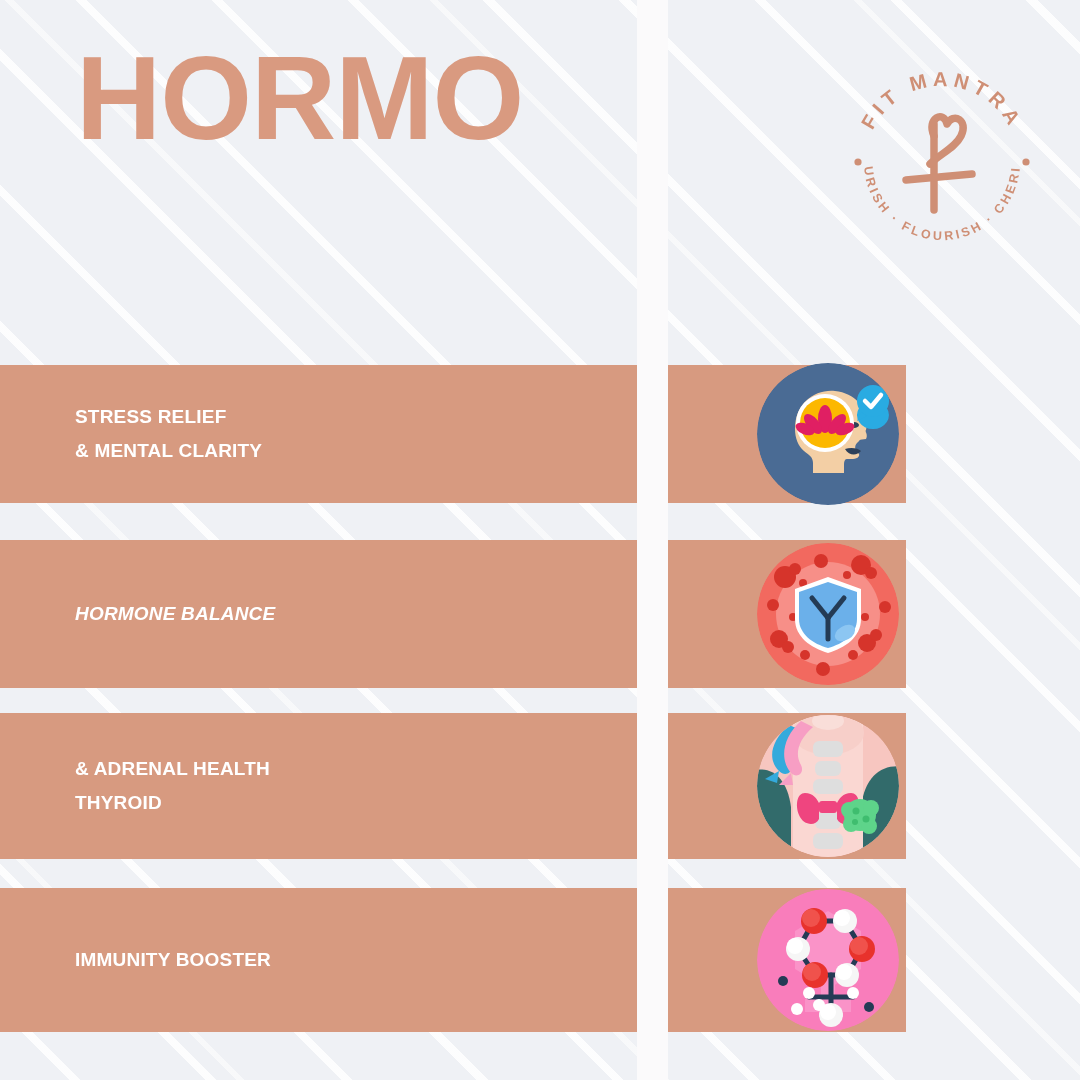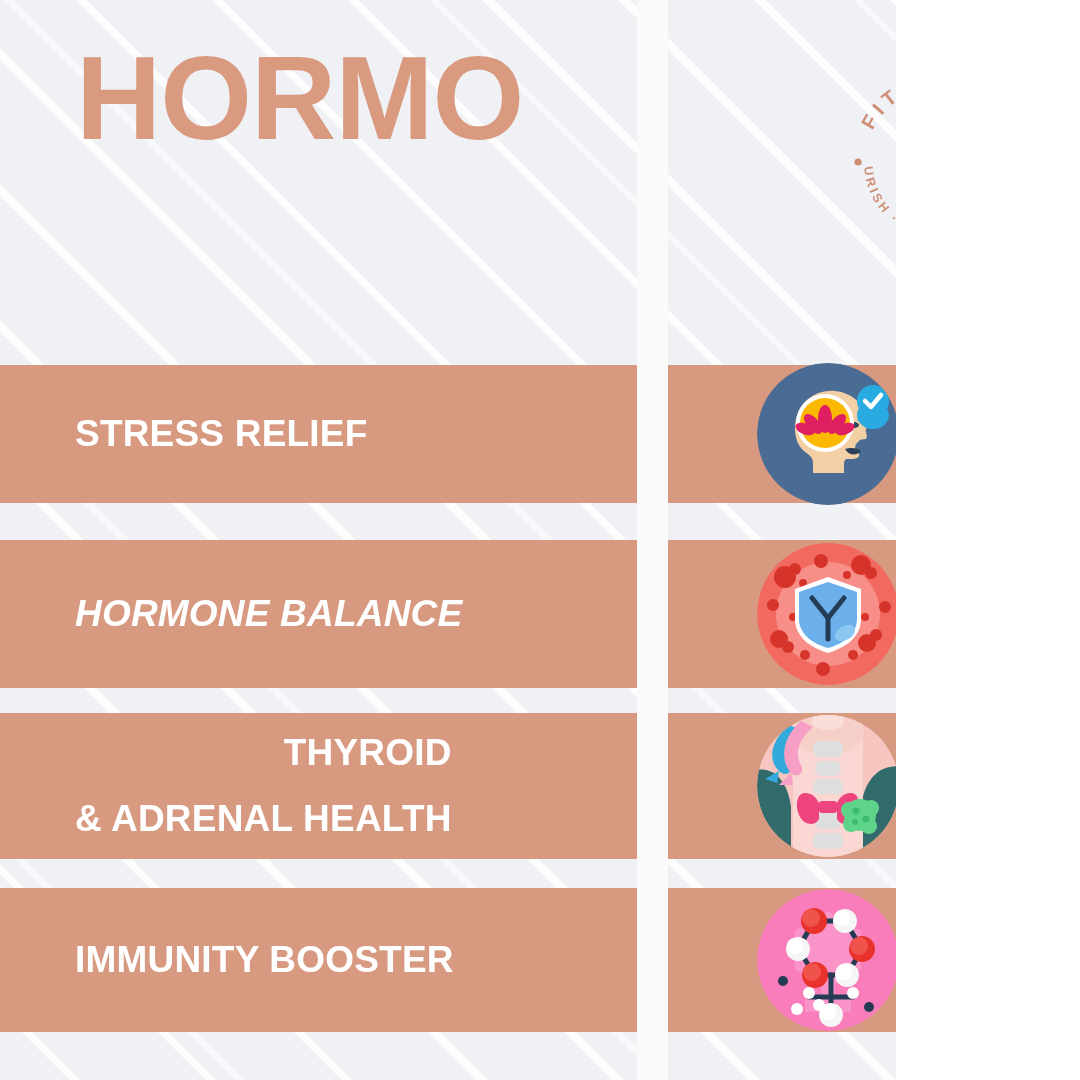--- a/index.html
+++ b/index.html
@@ -8,21 +8,21 @@
   }
   body {
     width: 1080px;
     height: 1080px;
     font-family: "Liberation Sans", sans-serif;
     overflow: hidden;
   }
 
   #poster {
     position: relative;
-    width: 896px;
+    width: 1080px;
     height: 1080px;
     background: #eff1f5;
     overflow: hidden;
   }
 
   
   .stripes {
     position: absolute;
     inset: -200px;
     background-image:
@@ -109,26 +109,25 @@
     height: 100%;
     background: #d79a80;
   }
   .row-label {
     position: absolute;
     left: 75px;
     top: 50%;
     transform: translateY(-50%);
     color: #ffffff;
     font-weight: 700;
-    font-size: 37px;
+    font-size: 19px;
     letter-spacing: 0.2px;
     line-height: 1.78;
     z-index: 2;
     white-space: nowrap;
-    text-align: right;
   }
   .row-label span { display: block; }
 
   .row-icon {
     position: absolute;
     top: 50%;
     transform: translateY(-50%);
     width: 142px;
     height: 142px;
     z-index: 5;
@@ -177,20 +176,21 @@
                  C 113,86 98,92 88,102"></path>
       </g>
     </svg>
   </div>
 
   <div class="row" style="top:365px; height:138px;">
     <div class="row-left-bar"></div>
     <div class="row-right-bar"></div>
     <div class="row-label">
       <span>STRESS RELIEF</span>
+      <span>&amp; MENTAL CLARITY</span>
     </div>
     <div class="row-icon" style="left:757px;">
       <svg viewBox="0 0 142 142" width="142" height="142">
         <circle cx="71" cy="71" r="71" fill="#4a6b94"></circle>
 
         <path d="M 38,66
                  C 38,40 58,26 78,28
                  C 98,30 110,45 110,60
                  C 110,70 104,76 100,80
                  C 97,83 98,88 101,90
@@ -270,22 +270,22 @@
           <path d="M 71,75 L 71,96"></path>
         </g>
       </svg>
     </div>
   </div>
 
   <div class="row" style="top:713px; height:146px;">
     <div class="row-left-bar"></div>
     <div class="row-right-bar"></div>
     <div class="row-label">
+      <span>&amp; ADRENAL HEALTH</span>
       <span>THYROID</span>
-      <span>&amp; ADRENAL HEALTH</span>
     </div>
     <div class="row-icon" style="left:757px;">
       <svg viewBox="0 0 142 142" width="142" height="142">
         <defs>
           <clipPath id="thyClip">
               <circle cx="71" cy="71" r="71"></circle>
             </clipPath>
         </defs>
         <g clip-path="url(#thyClip)">
           <rect x="0" y="0" width="142" height="142" fill="#f7c6c0"></rect>

